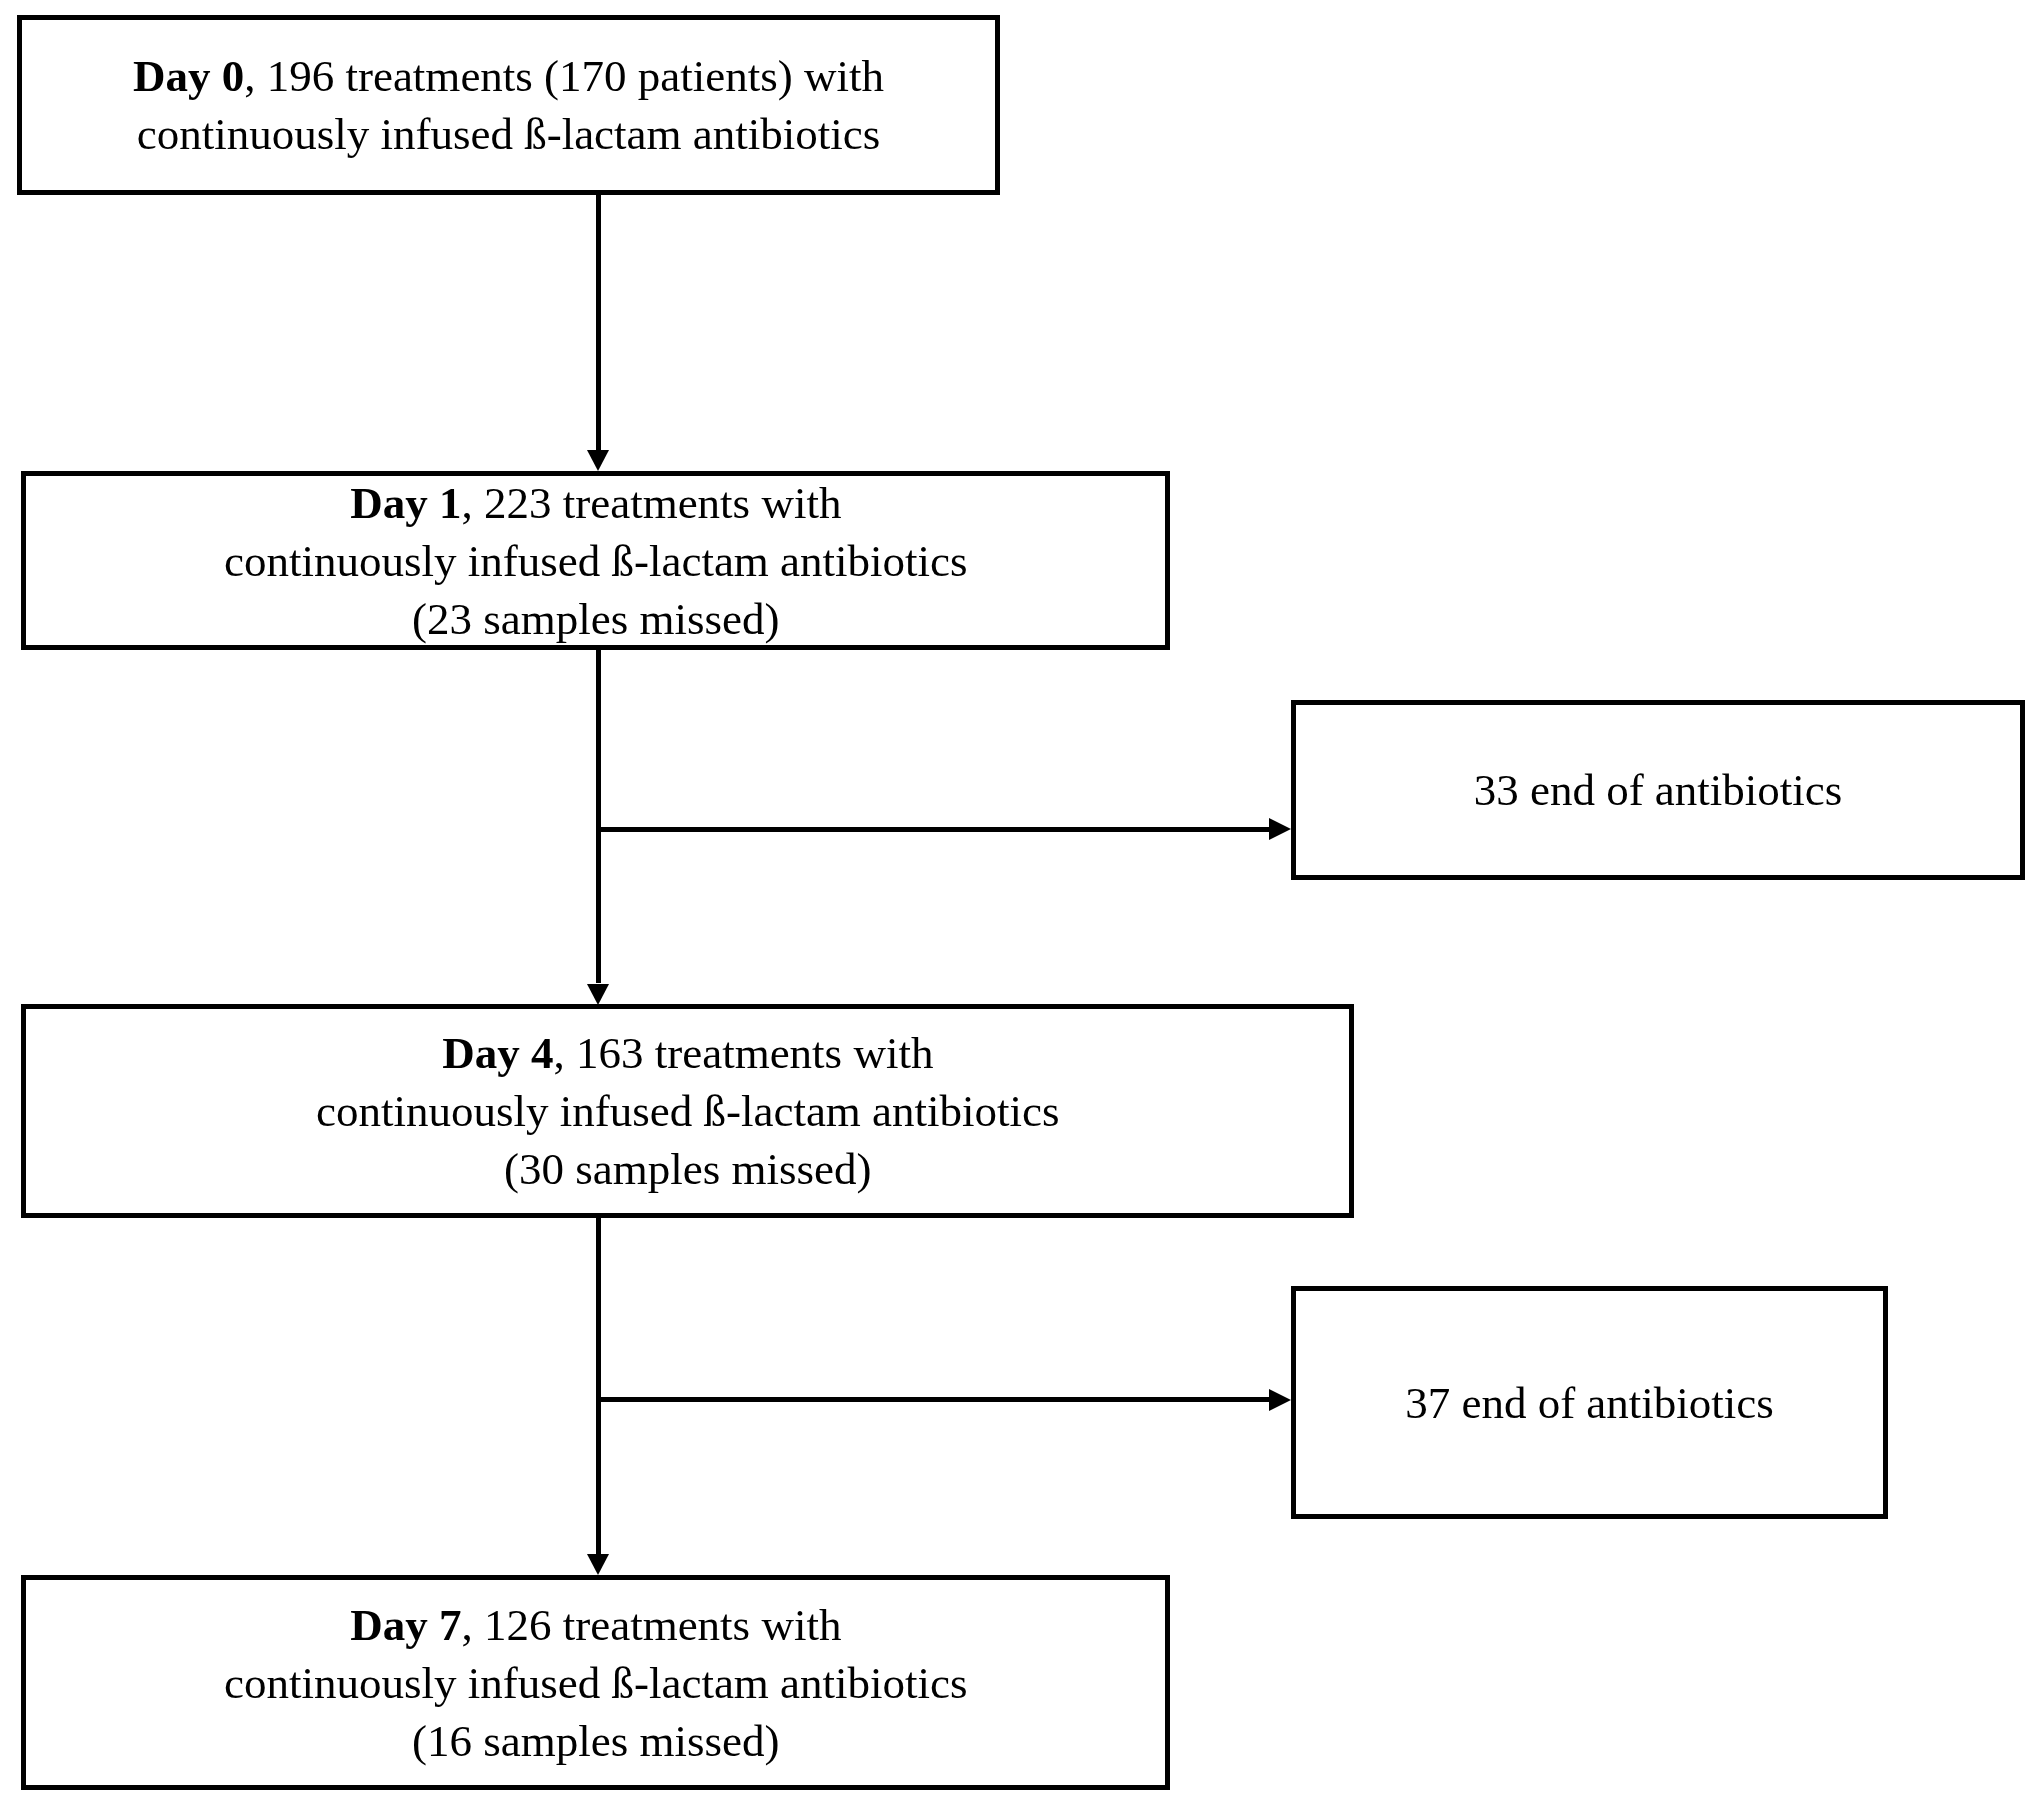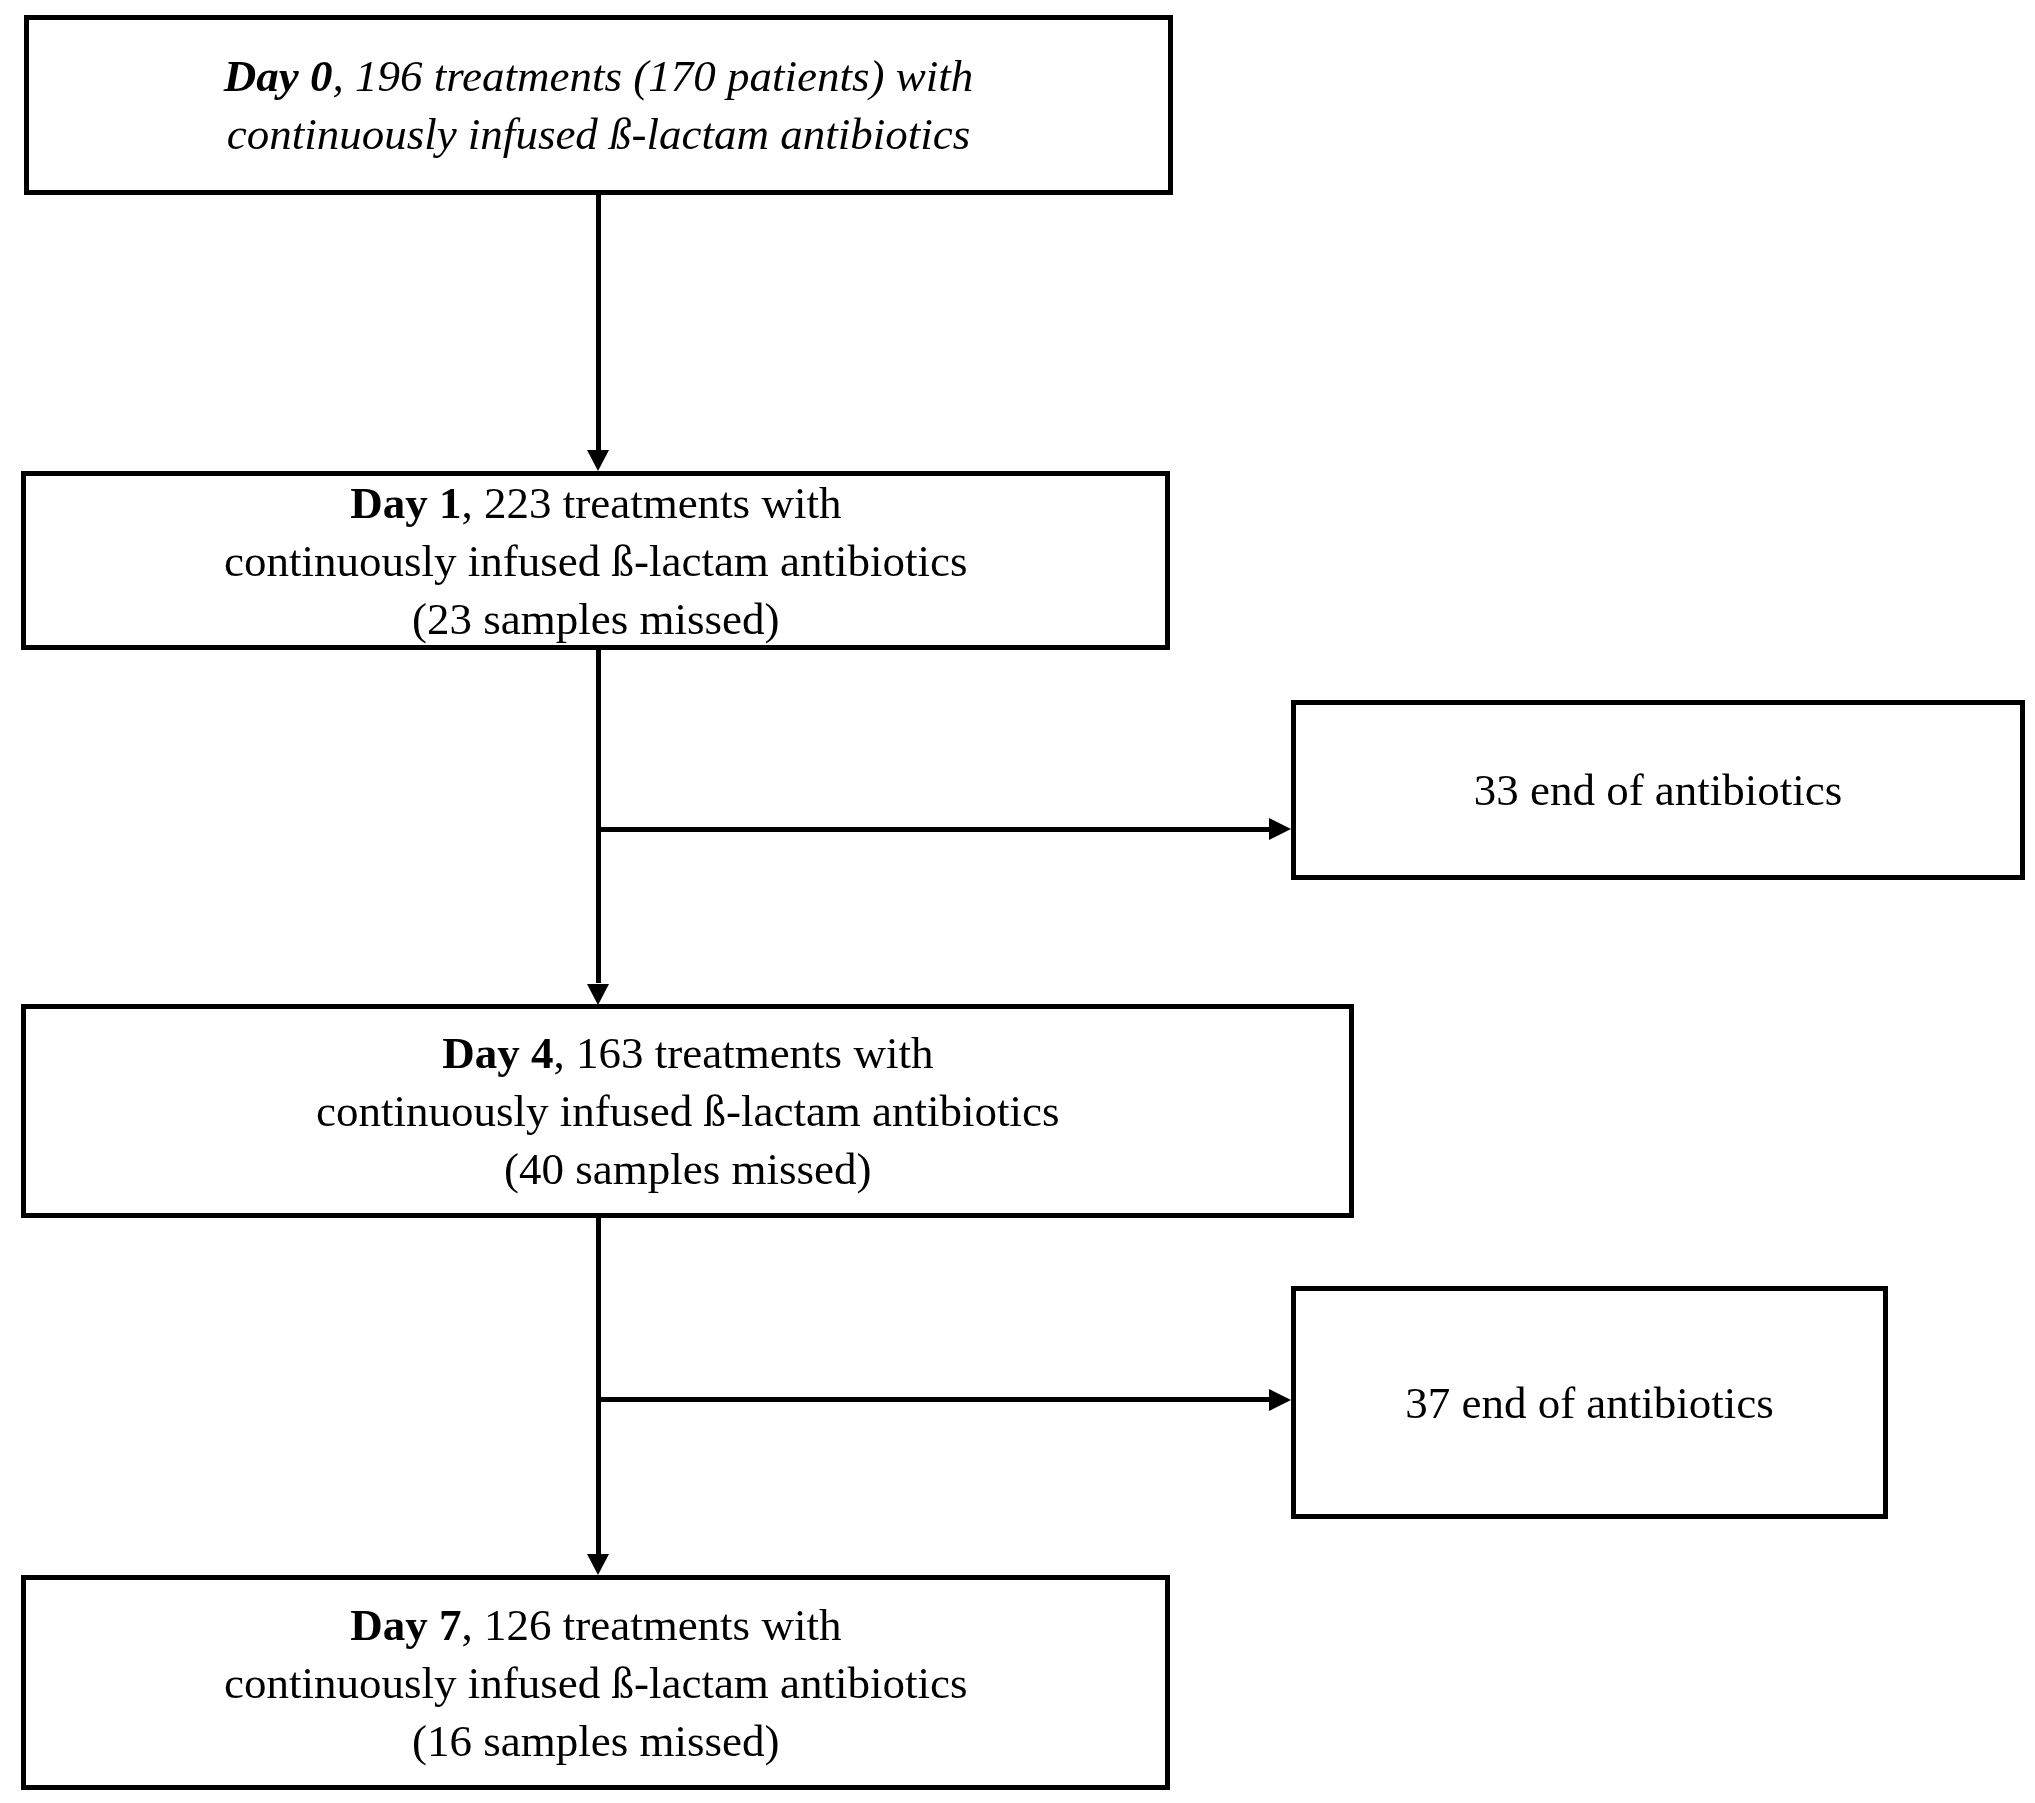--- a/index.html
+++ b/index.html
@@ -20,21 +20,21 @@
     display:flex;
     flex-direction:column;
     justify-content:center;
     align-items:center;
     text-align:center;
     font-size:45px;
     line-height:58px;
   }
   .node .line{white-space:nowrap;}
   .node b{font-weight:bold;}
-  #box-day0{left:24px;top:15px;width:1149px;height:180px;font-style:italic;}
+  #box-day0{left:17px;top:15px;width:983px;height:180px;}
   #box-day1{left:21.3px;top:471px;width:1149px;height:179px;}
   #box-day4{left:21.3px;top:1004px;width:1333px;height:214px;}
   #box-day7{left:21.3px;top:1575px;width:1149px;height:215px;}
   #box-end1{left:1291px;top:700px;width:734px;height:180px;}
   #box-end2{left:1291px;top:1286px;width:597px;height:233px;}
 
   .vline{position:absolute;left:596px;width:5.2px;background:#000000;}
   #v-day0-day1{top:195px;height:255px;}
   #v-day1-day4{top:649px;height:334px;}
   #v-day4-day7{top:1218px;height:336px;}
@@ -86,21 +86,21 @@
   <div class="arrow-right" id="arrow-into-end1"></div>
   <div class="arrow-down" id="arrow-into-day4"></div>
 
   <div class="node" id="box-end1">
     <div class="line">33 end of antibiotics</div>
   </div>
 
   <div class="node" id="box-day4">
     <div class="line"><b>Day 4</b><span>, 163 treatments with</span></div>
     <div class="line">continuously infused ß-lactam antibiotics</div>
-    <div class="line">(40 samples missed)</div>
+    <div class="line">(30 samples missed)</div>
   </div>
 
   <div class="vline" id="v-day4-day7"></div>
   <div class="hline" id="h-branch2"></div>
   <div class="arrow-right" id="arrow-into-end2"></div>
   <div class="arrow-down" id="arrow-into-day7"></div>
 
   <div class="node" id="box-end2">
     <div class="line">37 end of antibiotics</div>
   </div>

